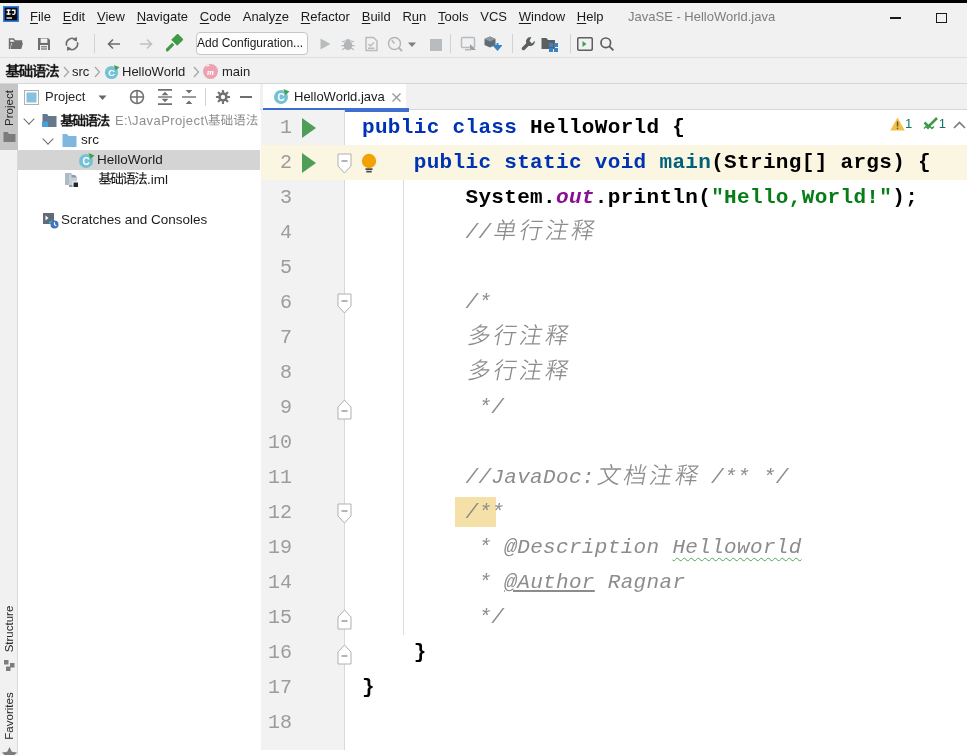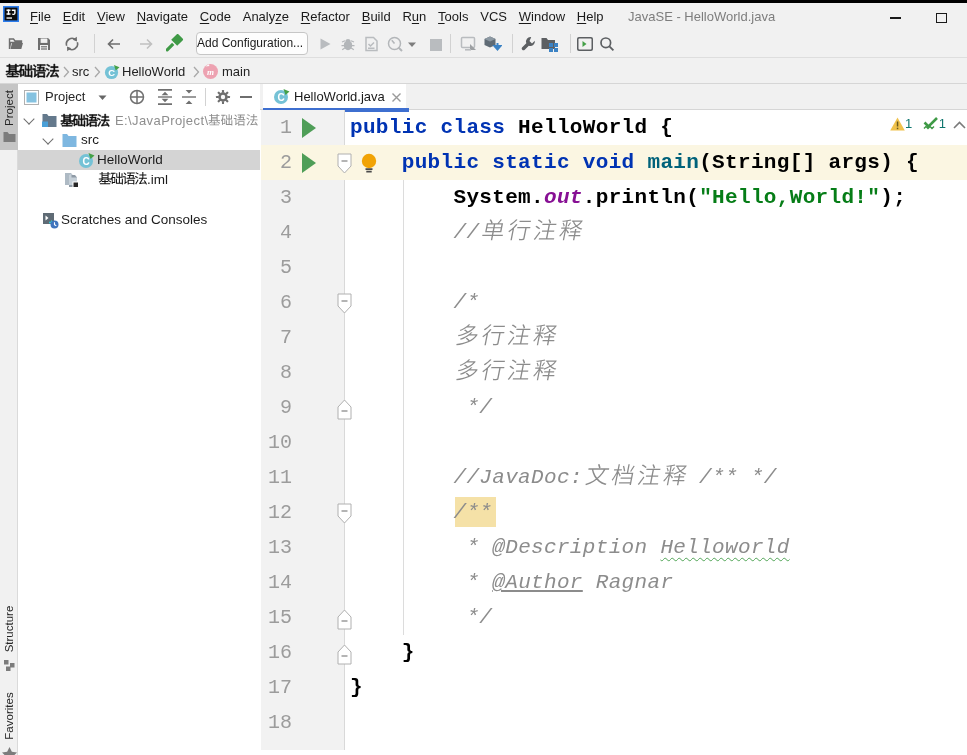--- a/index.html
+++ b/index.html
@@ -24,21 +24,21 @@
 .trow .lbl{position:absolute;top:2px}
 .chev{position:absolute;top:5px;width:8px;height:8px;border-right:1.6px solid #6e6e6e;border-bottom:1.6px solid #6e6e6e}
 .chev.dn{transform:rotate(45deg)}
 .chev.rt{transform:rotate(-45deg)}
 #editor{left:260px;top:84px;width:707px;height:671px;background:#fff}
 #tabbar{position:absolute;left:0;top:0;width:707px;height:26px;background:#f1f1f1;border-bottom:1px solid #d6d6d6}
 #tab1{position:absolute;left:3px;top:0;width:143px;height:26px;background:#fff;font-size:13px;color:#1a1a1a}
 #tabunder{position:absolute;left:3px;top:24px;width:146px;height:4px;background:#3e6fd0}
 #gutter{position:absolute;left:1px;top:26px;width:84px;height:640px;background:#f2f2f2;border-right:1px solid #d9d9d9}
 #codearea{position:absolute;left:0;top:26px;width:707px;height:645px;font-family:"Liberation Mono",monospace;font-size:21px;font-weight:700}
-.cl{position:absolute;left:90px;height:35px;line-height:35px;white-space:pre;letter-spacing:0.33px}
+.cl{position:absolute;left:102px;height:35px;line-height:35px;white-space:pre;letter-spacing:0.33px}
 .ln{position:absolute;width:32px;height:35px;line-height:35px;text-align:right;font-family:"Liberation Mono",monospace;font-size:20px;font-weight:400;color:#9c9c9c;letter-spacing:0}
 .kw{color:#0033b3}
 .mt{color:#00627a}
 .fd{color:#871094;font-style:italic}
 .st{color:#067d17}
 .cm{color:#8c8c8c;font-style:italic;font-weight:400}
 #curline{position:absolute;left:1px;top:61px;width:706px;height:35px;background:#fbf6e2}
 #indent{position:absolute;left:143px;top:96px;width:1px;height:455px;background:#dcdcdc}
 .runarr{position:absolute;width:0;height:0;border-left:14px solid #4f9e58;border-top:10px solid transparent;border-bottom:10px solid transparent}
 .foldp{position:absolute;left:77px;width:15px;height:21px}
@@ -364,21 +364,21 @@
       <div class="ln" style="top:70px">3</div>
       <div class="ln" style="top:105px">4</div>
       <div class="ln" style="top:140px">5</div>
       <div class="ln" style="top:175px">6</div>
       <div class="ln" style="top:210px">7</div>
       <div class="ln" style="top:245px">8</div>
       <div class="ln" style="top:280px">9</div>
       <div class="ln" style="top:315px">10</div>
       <div class="ln" style="top:350px">11</div>
       <div class="ln" style="top:385px">12</div>
-      <div class="ln" style="top:420px">13</div>
+      <div class="ln" style="top:420px">19</div>
       <div class="ln" style="top:455px">14</div>
       <div class="ln" style="top:490px">15</div>
       <div class="ln" style="top:525px">16</div>
       <div class="ln" style="top:560px">17</div>
       <div class="ln" style="top:595px">18</div>
 <div class="runarr" style="left:42px;top:8px"></div>
 <div class="runarr" style="left:42px;top:43px"></div>
 <svg class="ab" style="left:100px;top:43px" width="18" height="22" viewBox="0 0 18 22">
         <circle cx="9" cy="8" r="7.2" fill="#f1a306"></circle>
         <path d="M5.5 16.2h7M6.3 18.6h5.4" stroke="#4a4a4a" stroke-width="1.7"></path>

